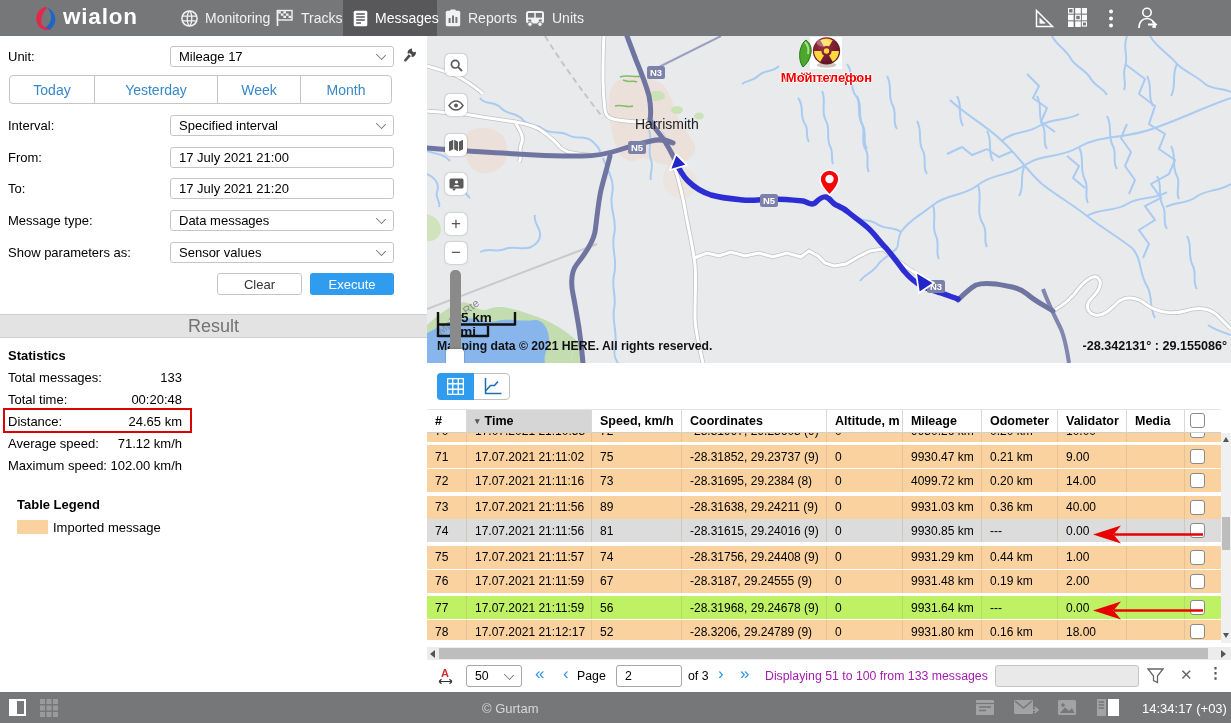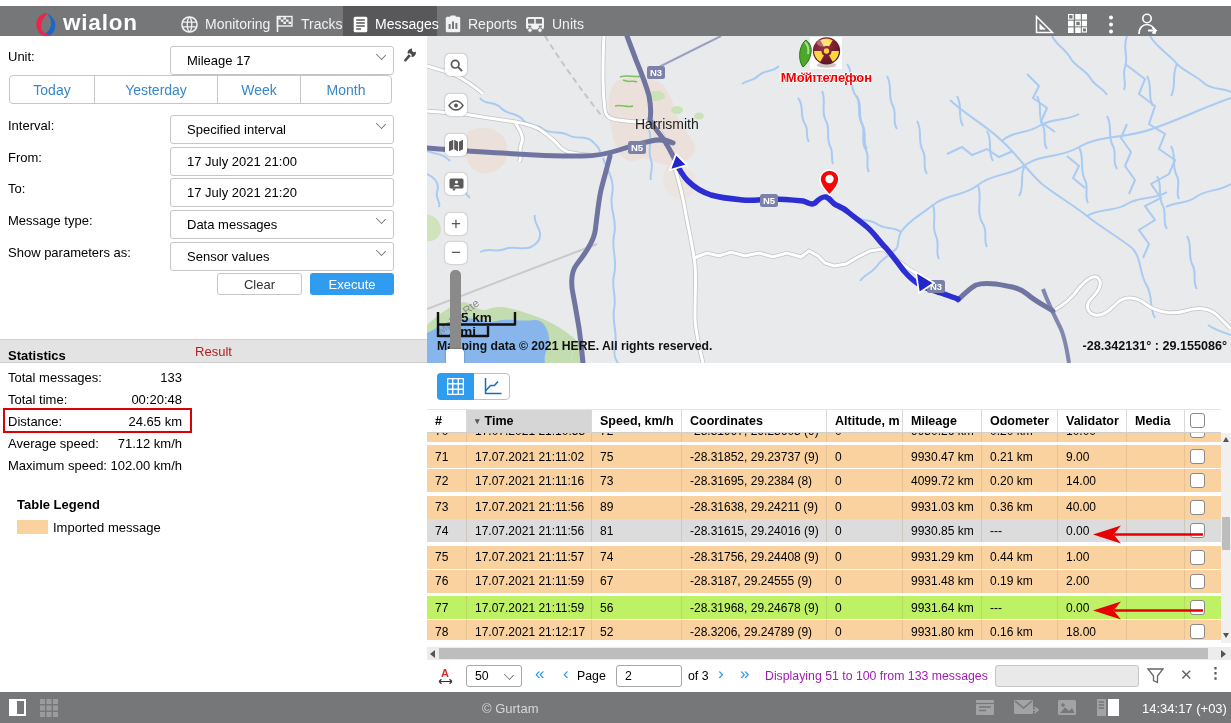--- a/index.html
+++ b/index.html
@@ -1,35 +1,35 @@
 <!DOCTYPE html>
 <html><head>
 <meta charset="utf-8">
 <style>
 * { margin:0; padding:0; box-sizing:border-box; }
 html,body { width:1231px; height:723px; overflow:hidden; font-family:"Liberation Sans", sans-serif; background:#fff; }
 #app { position:relative; width:1231px; height:723px; }
 .abs { position:absolute; }
 
 
-#navbar { position:absolute; left:0; top:6px; width:1231px; height:36px; background:#767779; }
+#navbar { position:absolute; left:0; top:0; width:1231px; height:36px; background:#767779; }
 #navbar .menu-item { position:absolute; top:0; height:36px; display:flex; align-items:center; color:#f2f2f2; font-size:14px; }
 #navbar .micon { margin-right:7px; display:flex; align-items:center; }
 #logo-text { position:absolute; left:63px; top:4px; color:#fff; font-size:22.5px; letter-spacing:0.8px; font-weight:bold; }
 
 
 #left { position:absolute; left:0; top:36px; width:427px; height:656px; background:#fff; }
 .lbl { position:absolute; left:8px; font-size:13px; color:#000; }
-.inp { position:absolute; left:170px; width:224px; height:29px; border:1px solid #c6c6c6; border-radius:3px; background:#fff; font-size:13px; color:#000; padding-left:16px; display:flex; align-items:center; }
+.inp { position:absolute; left:170px; width:224px; height:21px; border:1px solid #c6c6c6; border-radius:3px; background:#fff; font-size:13px; color:#000; padding-left:8px; display:flex; align-items:center; }
 .chev { position:absolute; right:8px; top:6px; width:8px; height:8px; border-right:1.5px solid #777; border-bottom:1.5px solid #777; transform:rotate(45deg) scale(1,0.8); transform-origin:center; margin-top:-2px; }
 .tabs { position:absolute; left:9px; top:39px; width:383px; height:29px; border:1px solid #c6c6c6; border-radius:4px; display:flex; }
 .tabs div { flex:1; display:flex; align-items:center; justify-content:center; font-size:14px; color:#3787c9; border-right:1px solid #c6c6c6; }
 .tabs div:last-child { border-right:none; }
 .btn { position:absolute; height:22px; border-radius:3px; font-size:13px; display:flex; align-items:center; justify-content:center; }
-#result-bar { position:absolute; left:0; top:278px; width:427px; height:24px; background:#e3e3e3; border-top:1px solid #d0d0d0; border-bottom:1px solid #d0d0d0; color:#b91c1c; font-size:13px; display:flex; align-items:center; justify-content:center;margin-top:25px; }
+#result-bar { position:absolute; left:0; top:278px; width:427px; height:24px; background:#e3e3e3; border-top:1px solid #d0d0d0; border-bottom:1px solid #d0d0d0; color:#737373; font-size:18px; display:flex; align-items:center; justify-content:center; }
 .stat-lbl { position:absolute; left:8px; font-size:13px; color:#000; }
 .stat-val { position:absolute; left:0; width:182px; text-align:right; font-size:13px; color:#000; }
 
 
 #map { position:absolute; left:427px; top:36px; width:804px; height:327px; background:#e9eaec; overflow:hidden; }
 .mapbtn { position:absolute; left:18px; width:22px; height:22px; background:#fff; border-radius:5px; box-shadow:0 0 2px rgba(0,0,0,0.35); display:flex; align-items:center; justify-content:center; }
 
 
 #tablezone { position:absolute; left:427px; top:363px; width:804px; height:329px; background:#fff; }
 .thead-cell { position:absolute; top:46px; height:24px; font-size:12.5px; font-weight:bold; color:#000; display:flex; align-items:center; padding-left:8px; border-right:1px solid #d9d9d9; border-top:1px solid #e4e4e4; border-bottom:1px solid #cfcfcf; background:#fff; white-space:nowrap; overflow:hidden; }

